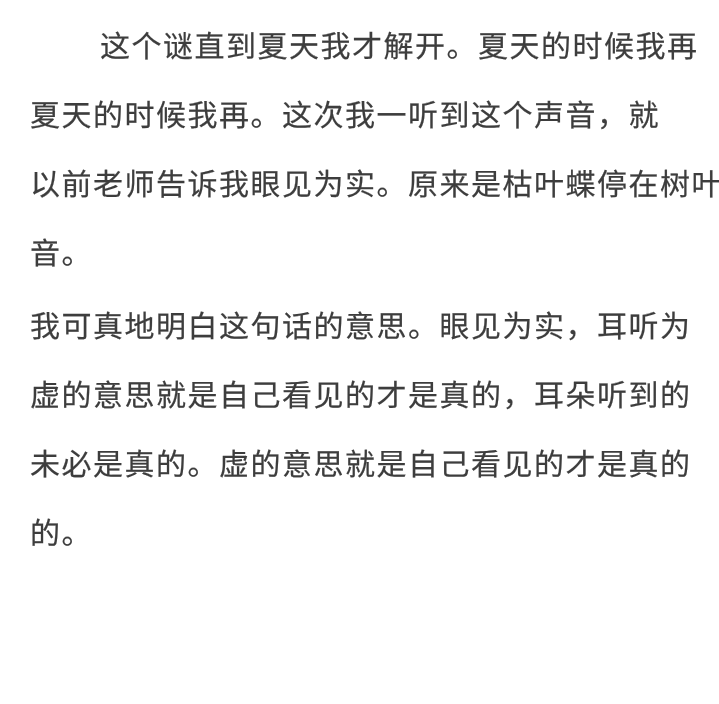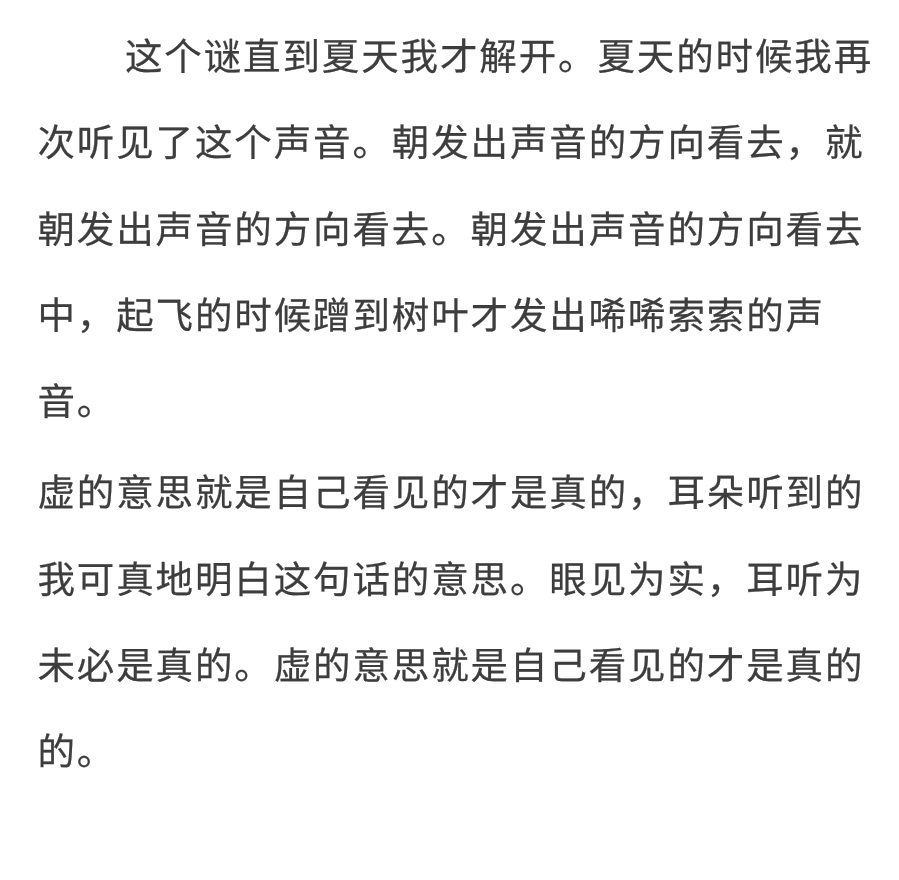--- a/index.html
+++ b/index.html
@@ -41,26 +41,25 @@
     padding-left: 70px;
   }
 </style>
 </head>
 <body>
 
 <div class="page">
 
   <div class="paragraph">
     <div class="text-line indented">这个谜直到夏天我才解开。夏天的时候我再</div>
-    <div class="text-line">次听见了这个声音。朝发出声音的方向看去，就</div>
-    <div class="text-line">朝发出声音的方向看去。朝发出声音的方向看去</div>
-    <div class="text-line">中，起飞的时候蹭到树叶才发出唏唏索索的声</div>
+    <div class="text-line">夏天的时候我再。这次我一听到这个声音，就</div>
+    <div class="text-line">以前老师告诉我眼见为实。原来是枯叶蝶停在树叶</div>
     <div class="text-line">音。</div>
   </div>
 
   <div class="paragraph">
+    <div class="text-line">我可真地明白这句话的意思。眼见为实，耳听为</div>
     <div class="text-line">虚的意思就是自己看见的才是真的，耳朵听到的</div>
-    <div class="text-line">我可真地明白这句话的意思。眼见为实，耳听为</div>
     <div class="text-line">未必是真的。虚的意思就是自己看见的才是真的</div>
     <div class="text-line">的。</div>
   </div>
 
 </div>
 
 </body></html>

